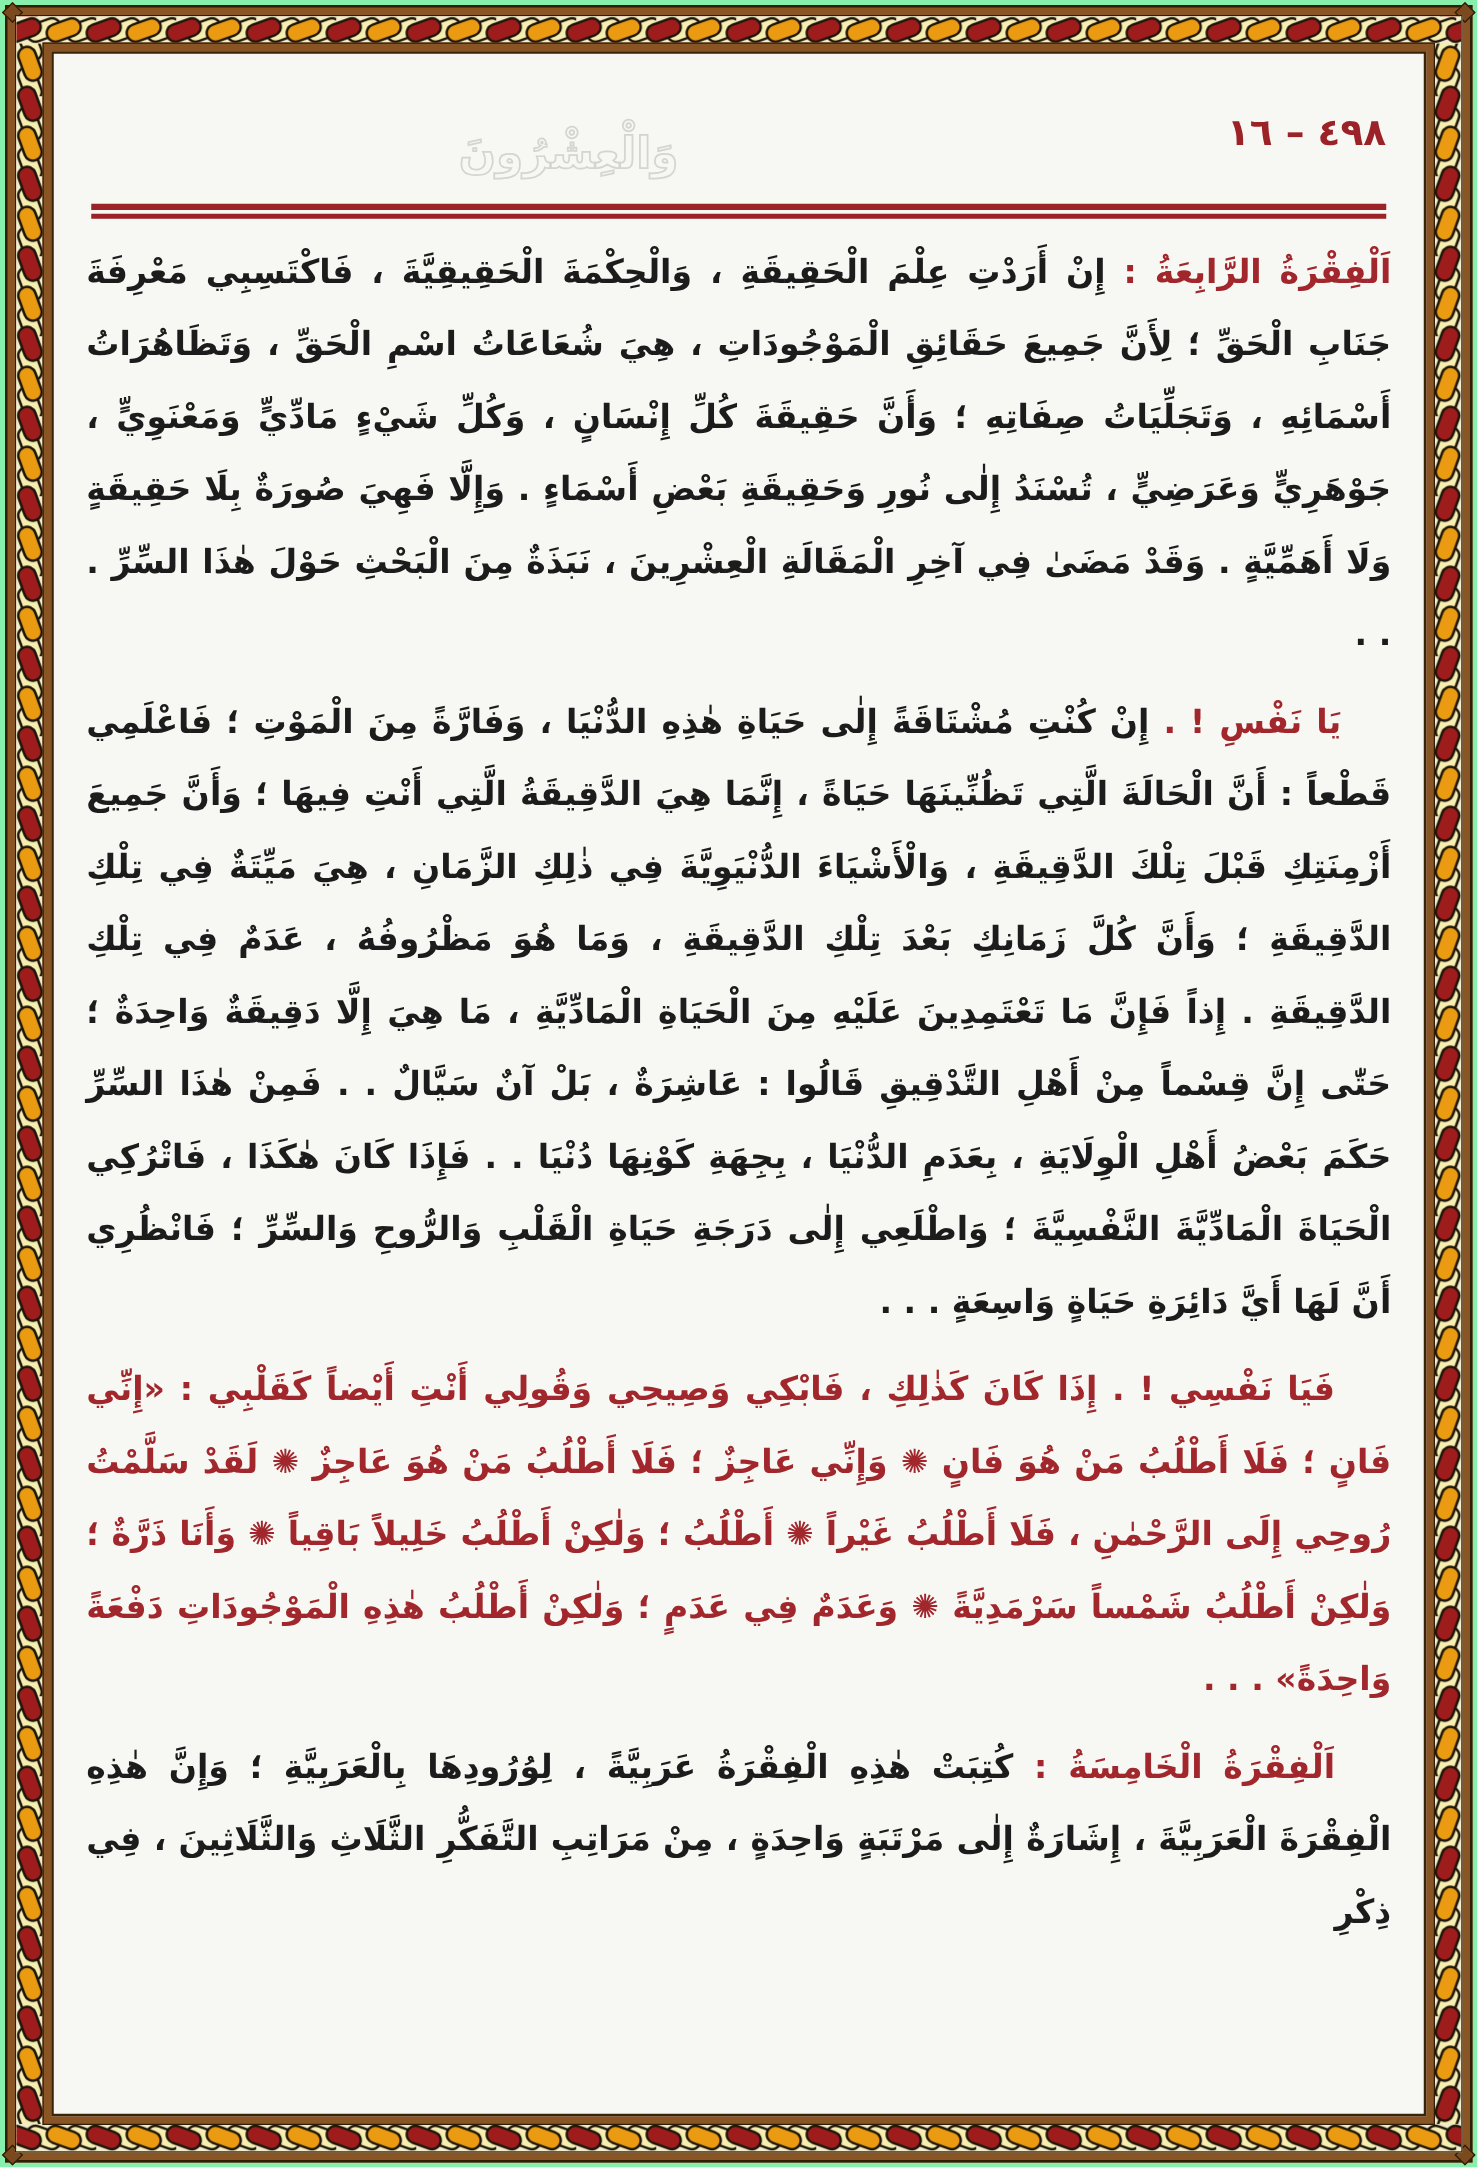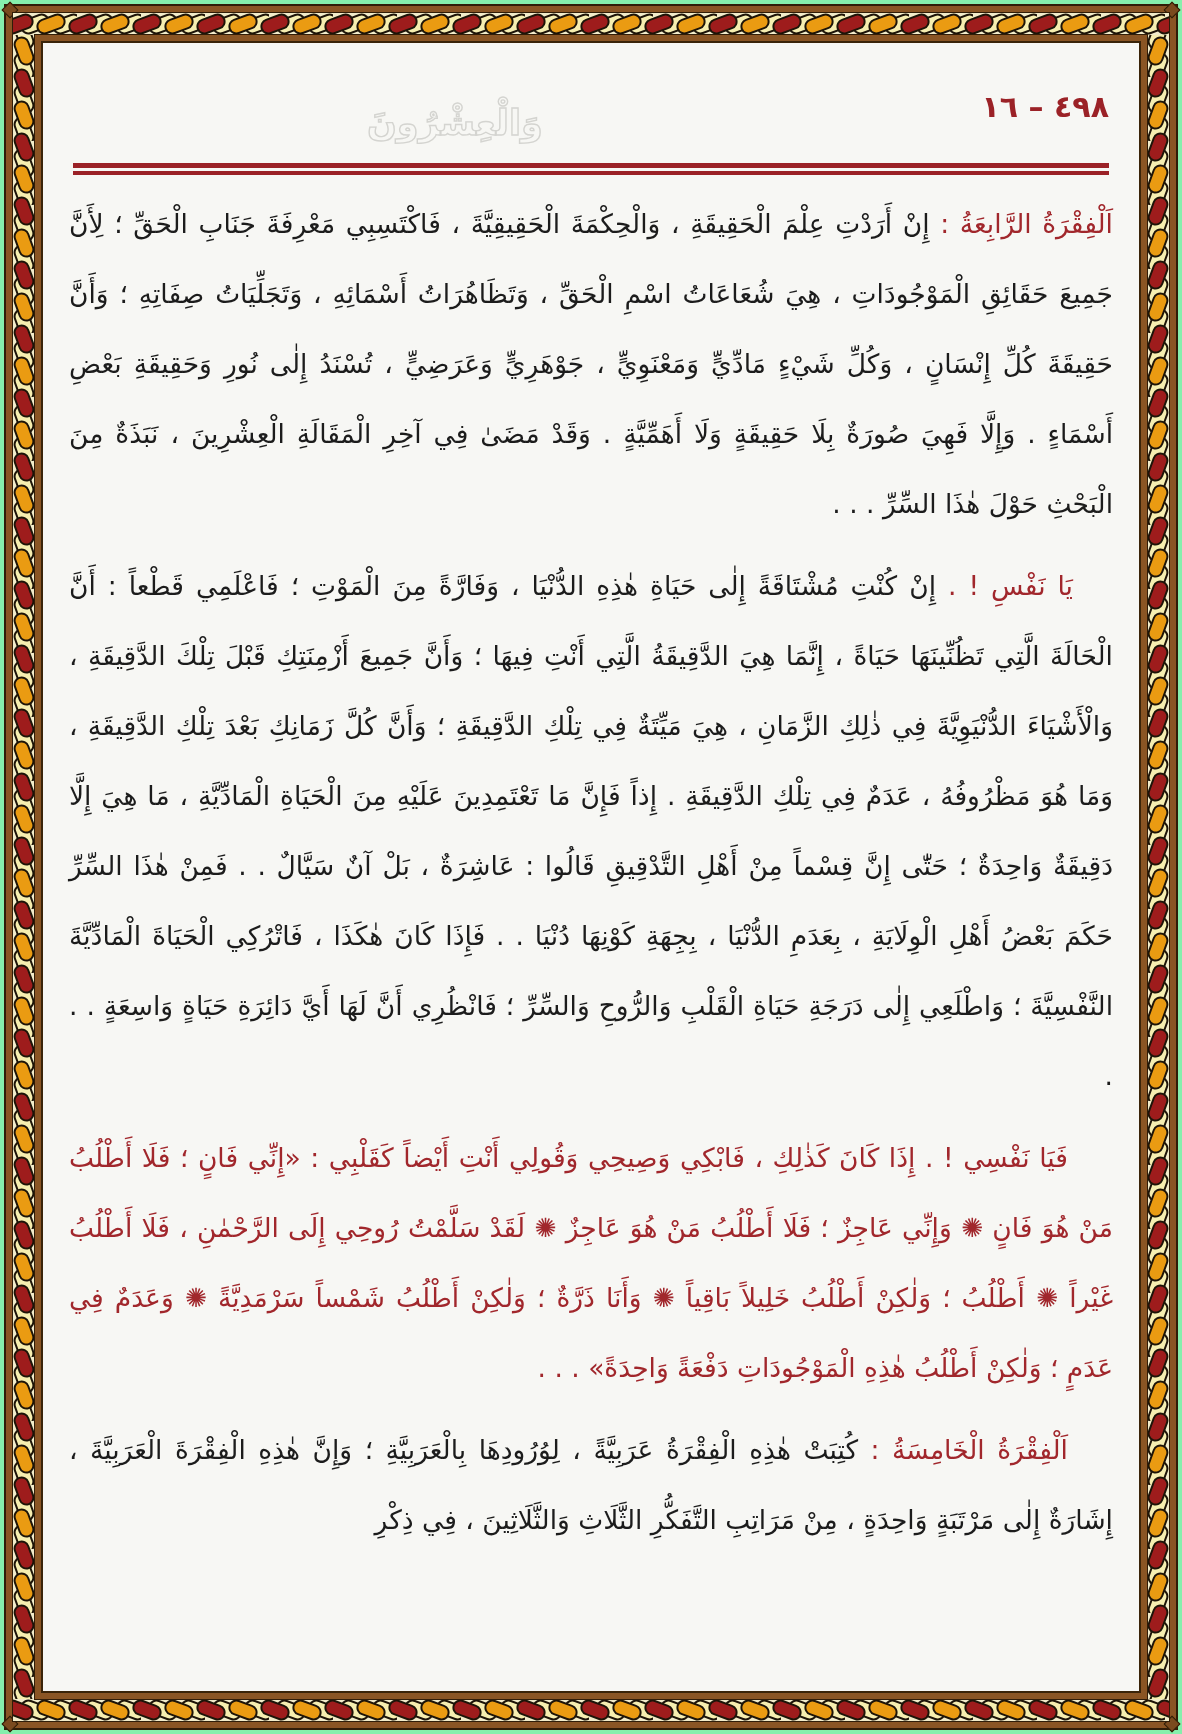--- a/index.html
+++ b/index.html
@@ -61,22 +61,22 @@
     z-index: 0;
   }
 
   .divider { margin: 4px 6px 0; }
   .divider .bar1 { height: 5px; background: var(--accent, #9b2227); }
   .divider .bar2 { height: 4px; margin-top: 3px; background: var(--accent, #9b2227); }
 
   .body-text { margin-top: 14px; padding: 0 2px; }
   .para {
     font-size: 26.5px;
-    line-height: 70px;
-    font-weight: normal;
+    line-height: 58px;
+    font-weight: bold;
     color: #1c1c1c;
     text-align: justify;
     margin-bottom: 12px;
   }
   .seg { white-space: normal; }
   .seg.red { color: var(--red-text, #a1272c); }
 </style>
 </head>
 <body>
 

